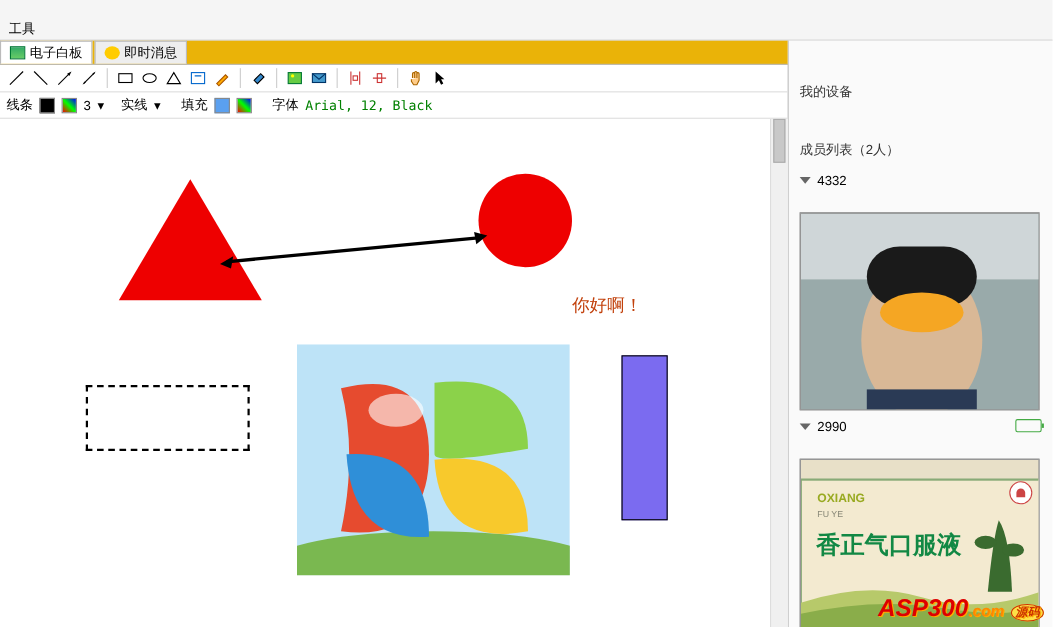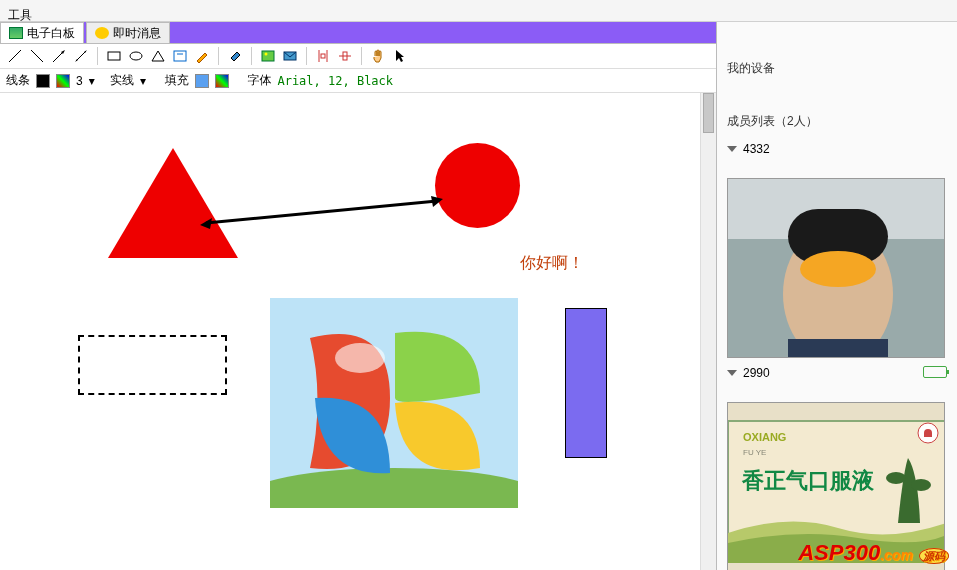--- a/index.html
+++ b/index.html
@@ -1,21 +1,21 @@
 <!DOCTYPE html>
 <html><head>
 <meta charset="utf-8">
 <style>
 * { box-sizing: border-box; margin: 0; padding: 0; }
 body { font-family: "Microsoft YaHei", SimSun, Arial, sans-serif; font-size: 12px; background: #fff; width: 957px; height: 570px; overflow: hidden; }
-.menubar { height: 22px; border-bottom: 1px solid #d0d0d0; padding: 7px 8px; background: #f5f5f5; }
+.menubar { height: 22px; border-bottom: 1px solid #d0d0d0; padding: 18px 8px; background: #f5f5f5; }
 .main { display: flex; height: 548px; }
 .left { flex: 1; display: flex; flex-direction: column; border-right: 1px solid #bbb; position: relative; }
 .right { width: 240px; padding: 6px 10px; background: #fafafa; }
-.tabs { display: flex; border-bottom: 1px solid #bbb; height: 22px; background: #8b5cf6; }
+.tabs { display: flex; border-bottom: 1px solid #bbb; height: 22px; background: #eab308; }
 .tab { display: flex; align-items: center; gap: 4px; padding: 2px 8px; border: 1px solid #bbb; border-bottom: none; background: #fff; margin-right: 2px; cursor: pointer; }
 .tab .ico { width: 14px; height: 12px; }
 .toolbar1 { display: flex; align-items: center; gap: 4px; padding: 3px 6px; border-bottom: 1px solid #ddd; }
 .toolbar1 .tbtn { width: 18px; height: 18px; display: flex; align-items: center; justify-content: center; cursor: pointer; }
 .sep { width: 1px; height: 18px; background: #ccc; margin: 0 3px; }
 .toolbar2 { display: flex; align-items: center; gap: 6px; padding: 3px 6px; border-bottom: 1px solid #ddd; font-size: 12px; }
 .clrbox { width: 14px; height: 14px; border: 1px solid #888; }
 .fntlabel { color: #008000; font-family: monospace; }
 .canvas-wrap { flex: 1; position: relative; overflow: hidden; }
 .canvas { position: absolute; inset: 0; background: #fff; }

